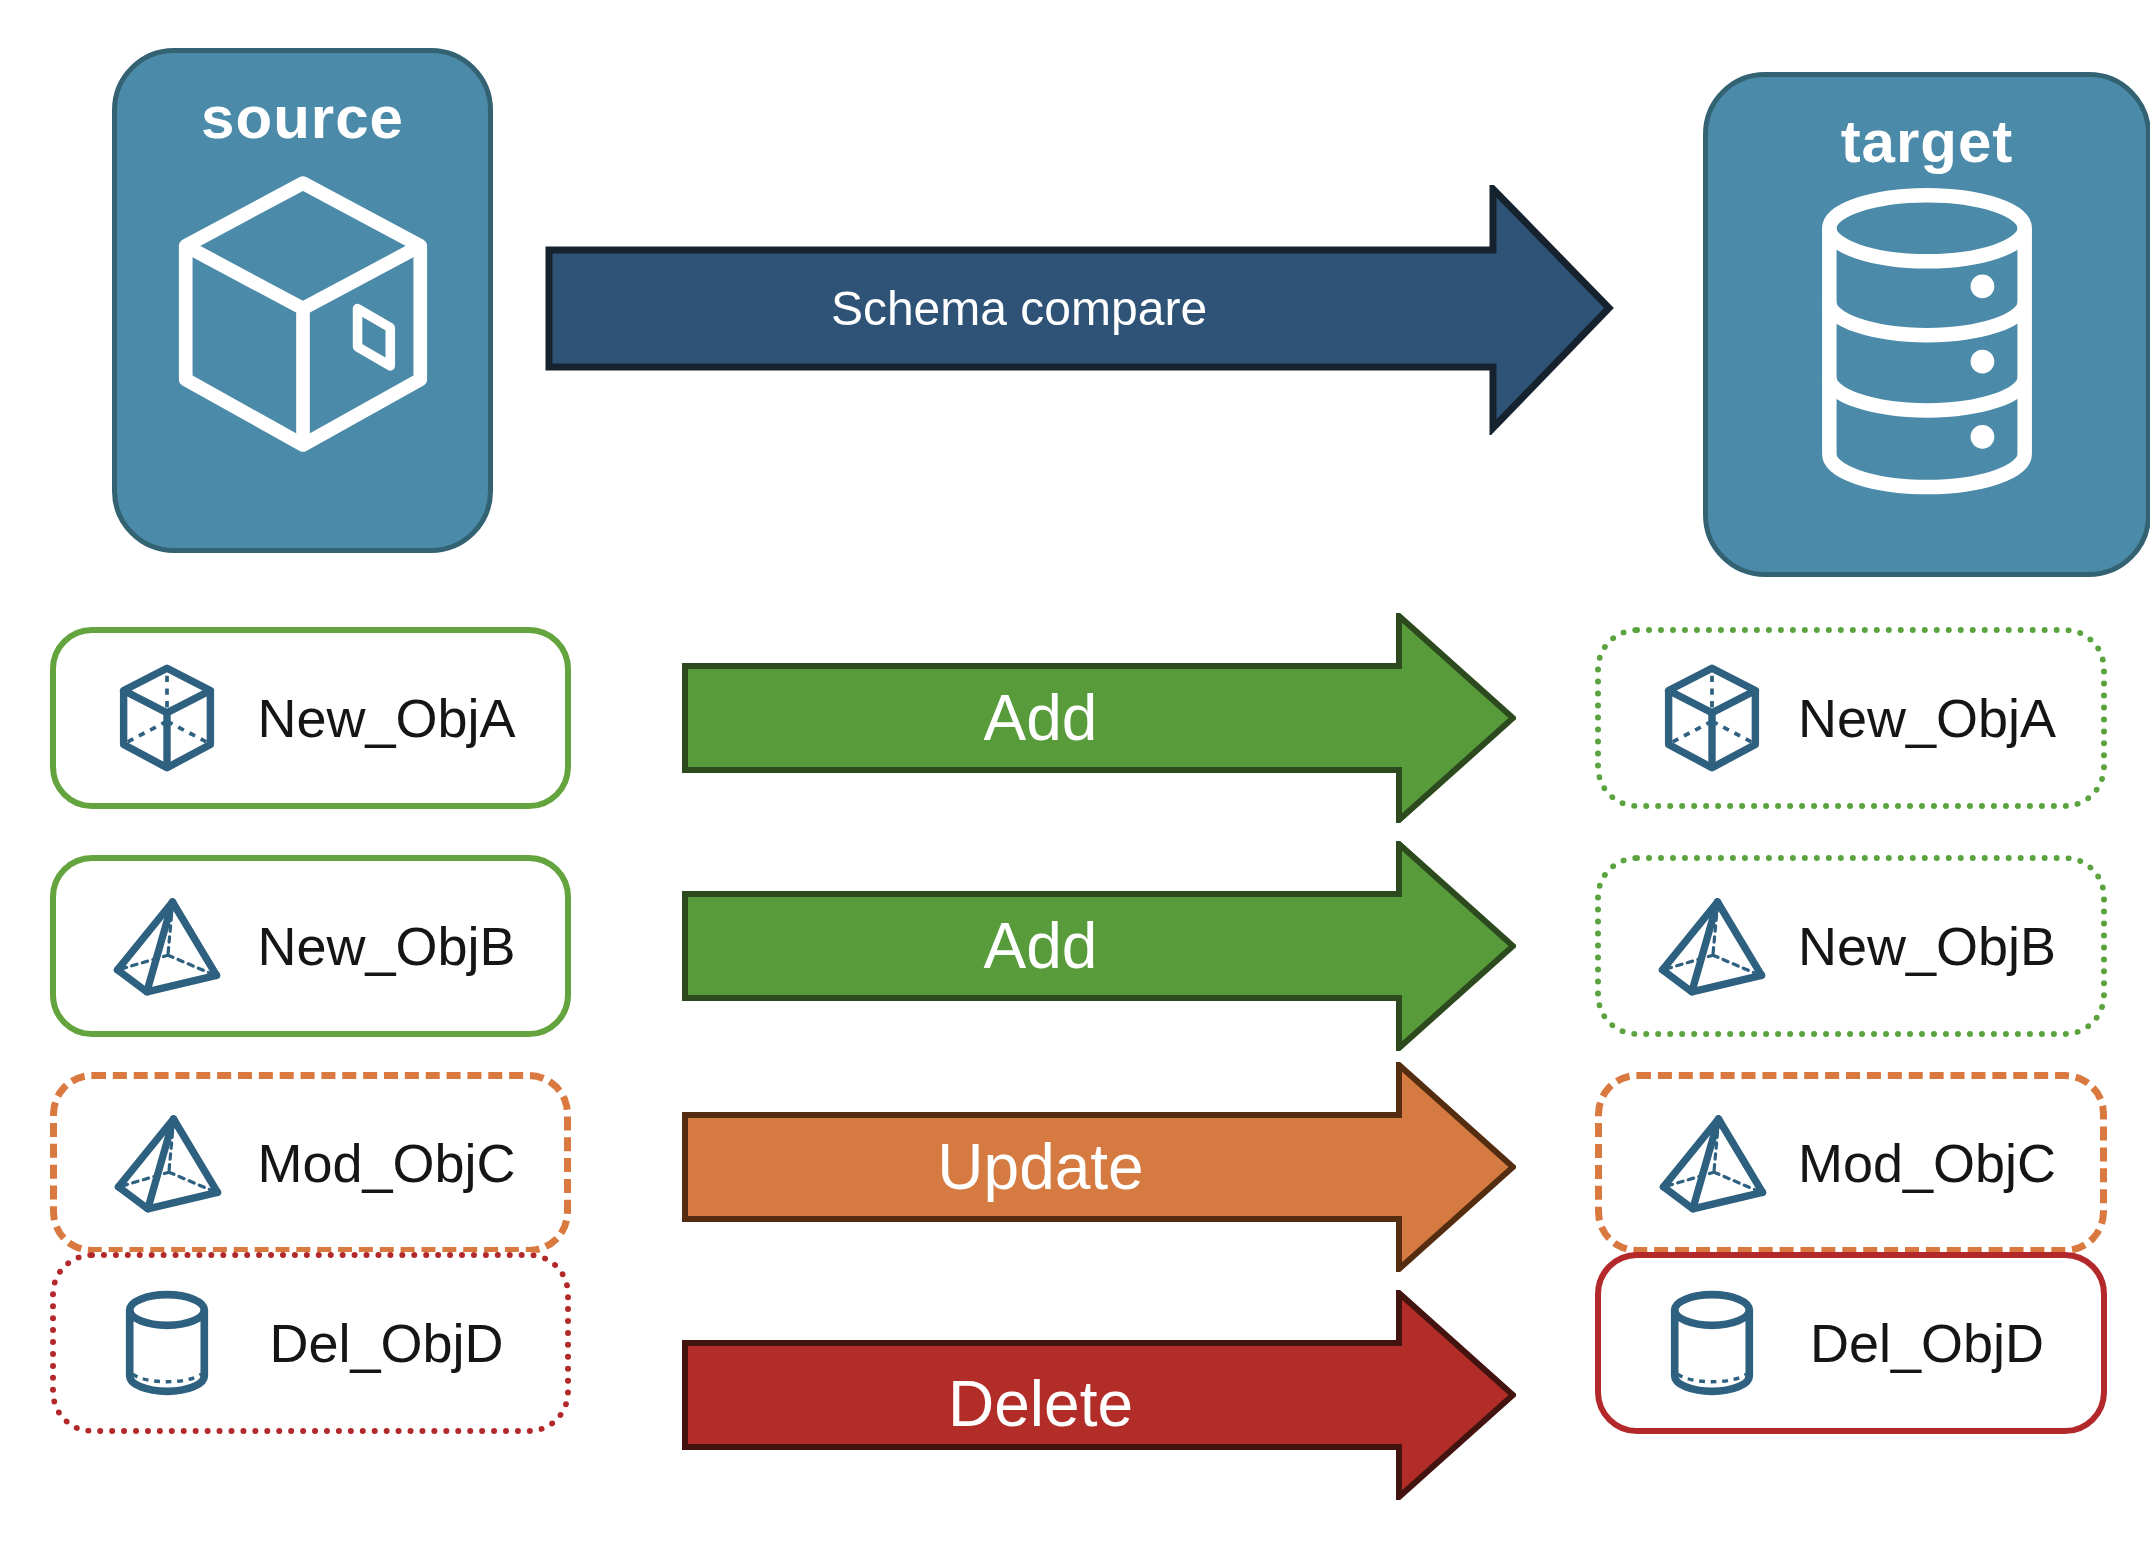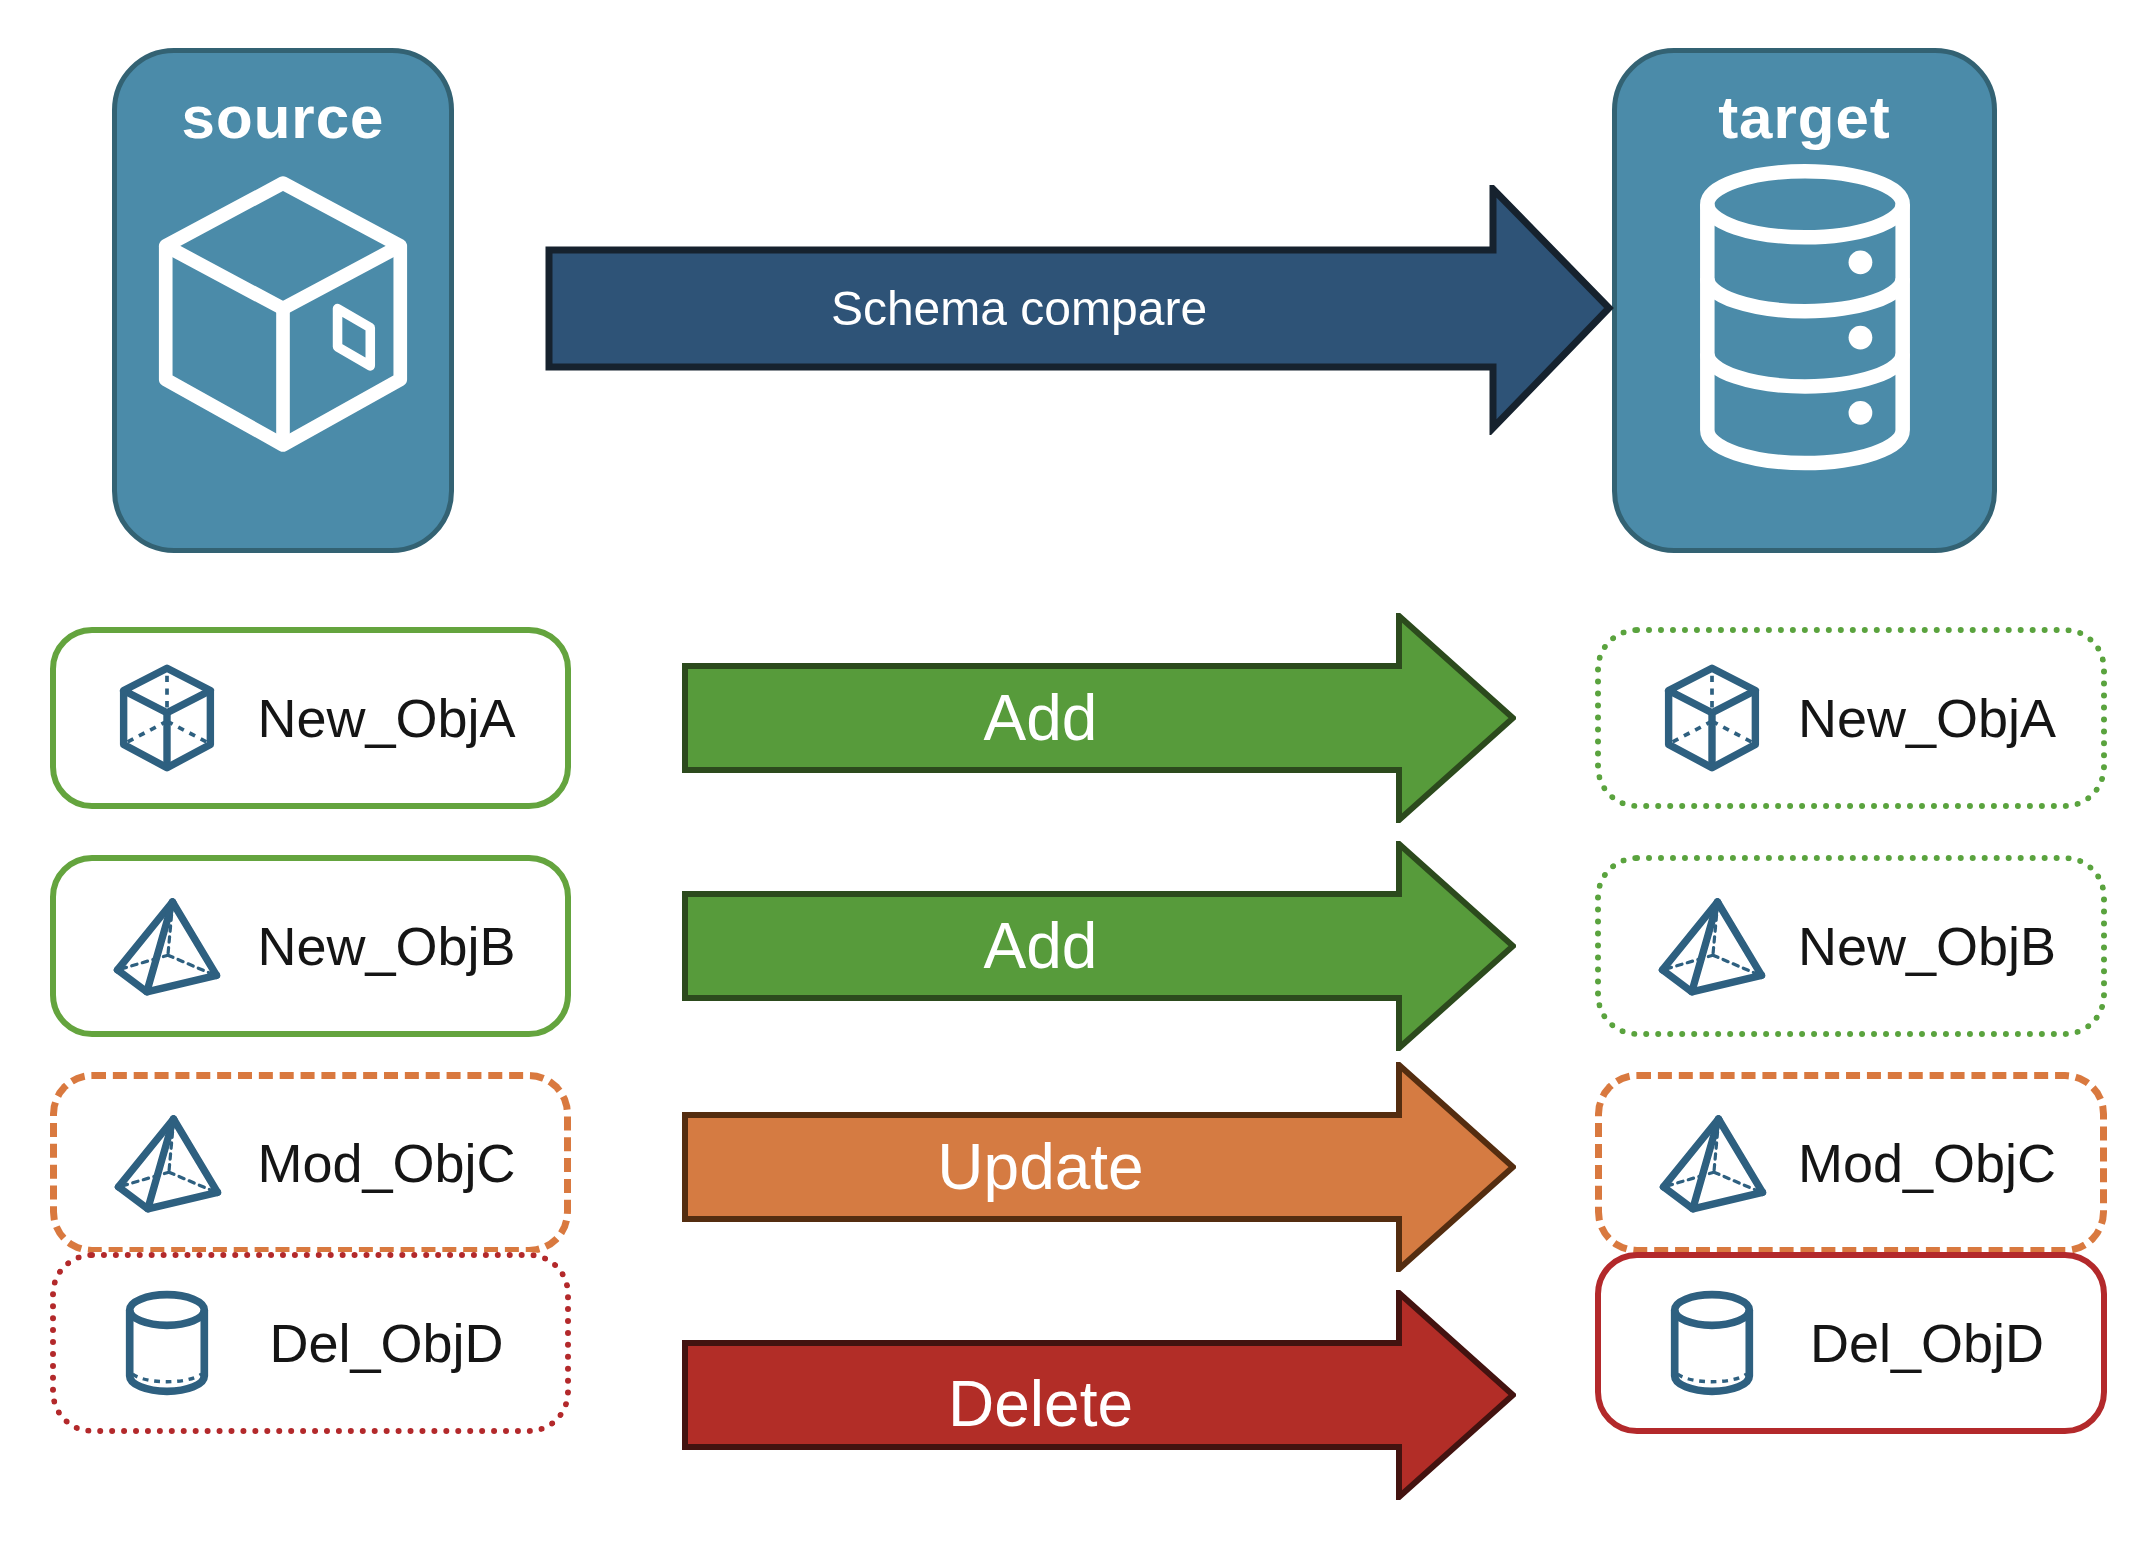--- a/index.html
+++ b/index.html
@@ -1,20 +1,20 @@
 <!DOCTYPE html>
 <html><head>
 <meta charset="utf-8">
 <style>
   html,body{margin:0;padding:0;background:#fff;}
   body{width:2150px;height:1550px;position:relative;overflow:hidden;
        font-family:"Liberation Sans", sans-serif;}
 
   
-  .badge{position:absolute;top:48px;width:342px;height:505px;border-radius:62px;
+  .badge{position:absolute;top:48px;width:381px;height:505px;border-radius:62px;
          background:#4B8BA9;border:5px solid #336273;box-sizing:border-box;
          display:flex;flex-direction:column;align-items:center;}
   .badge-title{color:#fff;font-size:60px;font-weight:bold;margin-top:30px;letter-spacing:1px;}
   .badge-icon{margin-top:10px;}
 
   
   .schema-arrow-svg{position:absolute;left:545px;top:185px;width:1070px;height:250px;}
   .schema-arrow-svg polygon{fill:#2E5377;stroke:#16222E;stroke-width:7;}
   .schema-arrow-label{position:absolute;left:545px;top:250px;width:948px;height:117px;
         display:flex;align-items:center;justify-content:center;
@@ -115,21 +115,21 @@
   </defs>
 </svg>
 
 <div class="badge" style="left:112px;">
   <div class="badge-title">source</div>
   <svg class="badge-icon" width="300" height="330" viewBox="0 0 220 235">
       <use href="#sym-package"></use>
     </svg>
 </div>
 
-<div class="badge" style="left:1612px;width:385px;">
+<div class="badge" style="left:1703px;width:448px;margin-top:24px;">
   <div class="badge-title">target</div>
   <svg class="badge-icon" width="228" height="330" viewBox="0 0 170 250">
       <use href="#sym-database"></use>
     </svg>
 </div>
 
 <svg class="schema-arrow-svg" viewBox="0 0 1070 250">
   <polygon points="4,65 948,65 948,4 1064,123 948,243 948,182 4,182"></polygon>
 </svg>
 <div class="schema-arrow-label">Schema compare</div>

